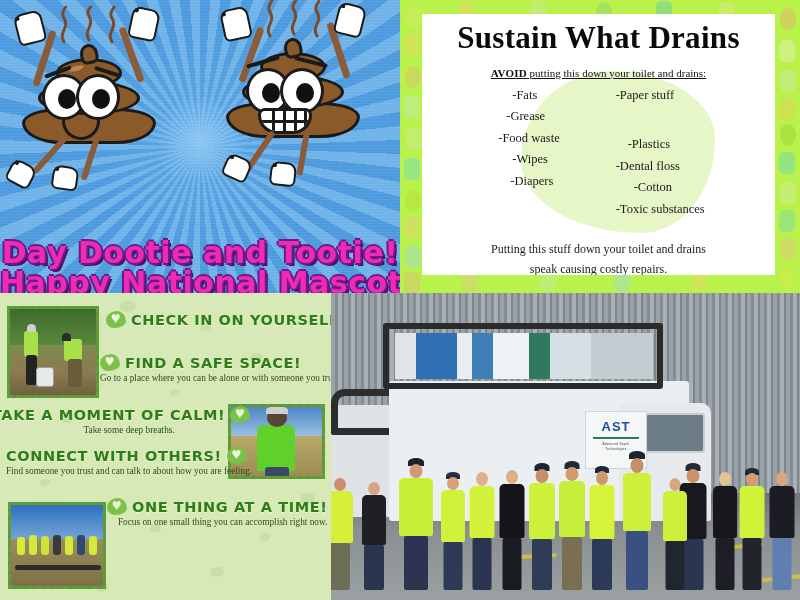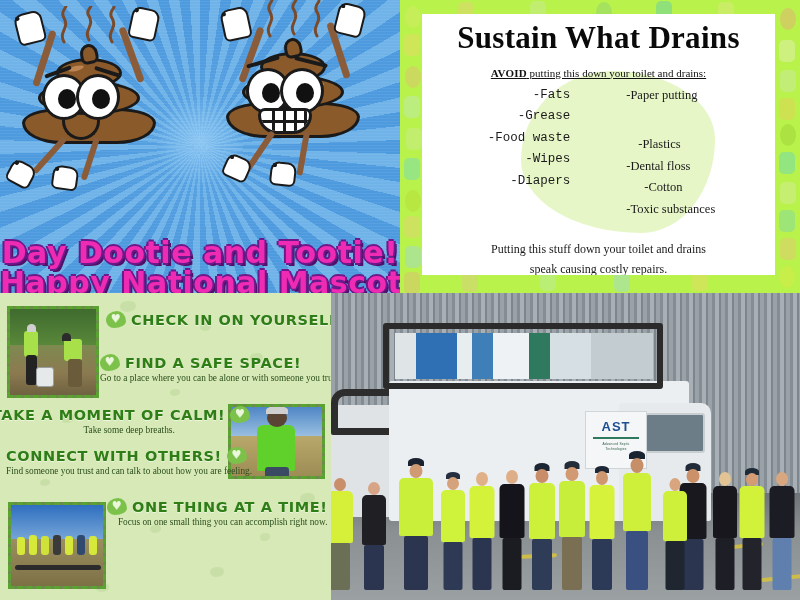--- a/index.html
+++ b/index.html
@@ -135,21 +135,21 @@
   }
   .poster-avoid {
     font-family:"Liberation Serif", serif; font-size:11px; color:#111;
     margin-top:12px;
     text-decoration:underline;
   }
   .poster-avoid b { font-weight:700; letter-spacing:.2px; }
   .cols { display:flex; justify-content:center; gap:56px; margin-top:6px; font-family:"Liberation Serif", serif; font-size:12.5px; color:#1a1a1a; }
   .cols ul { list-style:none; }
   .cols li { line-height:1.72; white-space:nowrap; }
-  .col-a { text-align:right; padding-left:6px;font-family:Liberation Mono, monospace; }
+  .col-a { text-align:left; padding-left:6px; }
   .col-b { text-align:left; }
   .col-a li:nth-child(1){ padding-left:14px; }
   .col-a li:nth-child(2){ padding-left:8px; }
   .col-a li:nth-child(4){ padding-left:14px; }
   .col-a li:nth-child(5){ padding-left:12px; }
   .col-b li:nth-child(2){ padding-left:12px;margin-top:28px; }
   .col-b li:nth-child(4){ padding-left:18px; }
   .poster-note {
     font-family:"Liberation Serif", serif; font-size:12px; color:#1a1a1a;
     line-height:1.65; margin-top:20px;
@@ -425,21 +425,21 @@
 
         <div class="cols">
           <ul class="col-a">
             <li>-Fats</li>
             <li>-Grease</li>
             <li>-Food waste</li>
             <li>-Wipes</li>
             <li>-Diapers</li>
           </ul>
           <ul class="col-b">
-            <li>-Paper putting</li>
+            <li>-Paper stuff</li>
             <li>-Plastics</li>
             <li>-Dental floss</li>
             <li>-Cotton</li>
             <li>-Toxic substances</li>
           </ul>
         </div>
 
         <div class="poster-note">
           <div>Putting this stuff down your toilet and drains</div>
           <div>speak causing costly repairs.</div>

